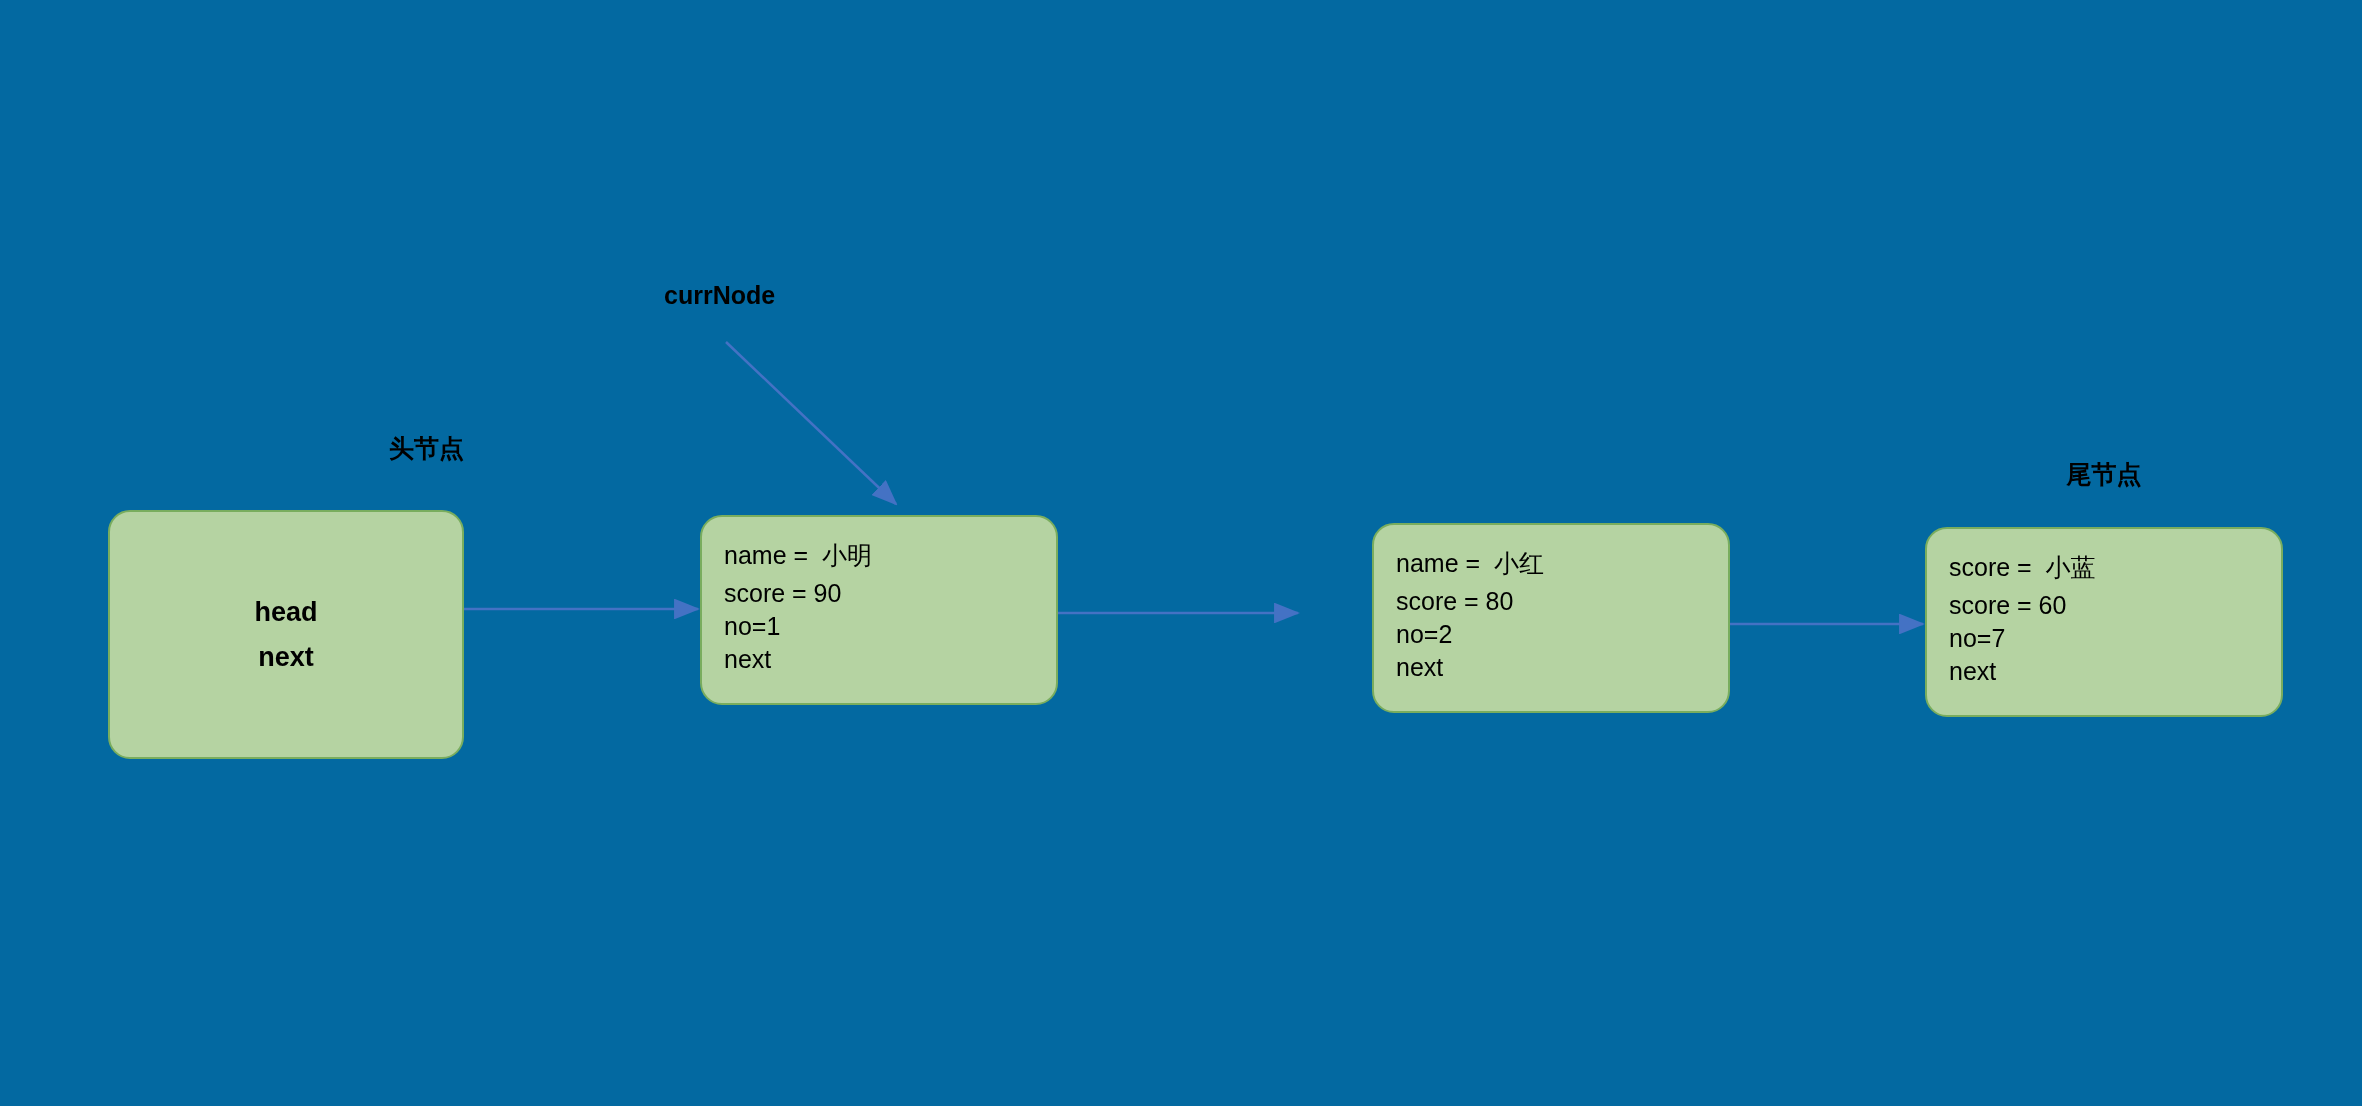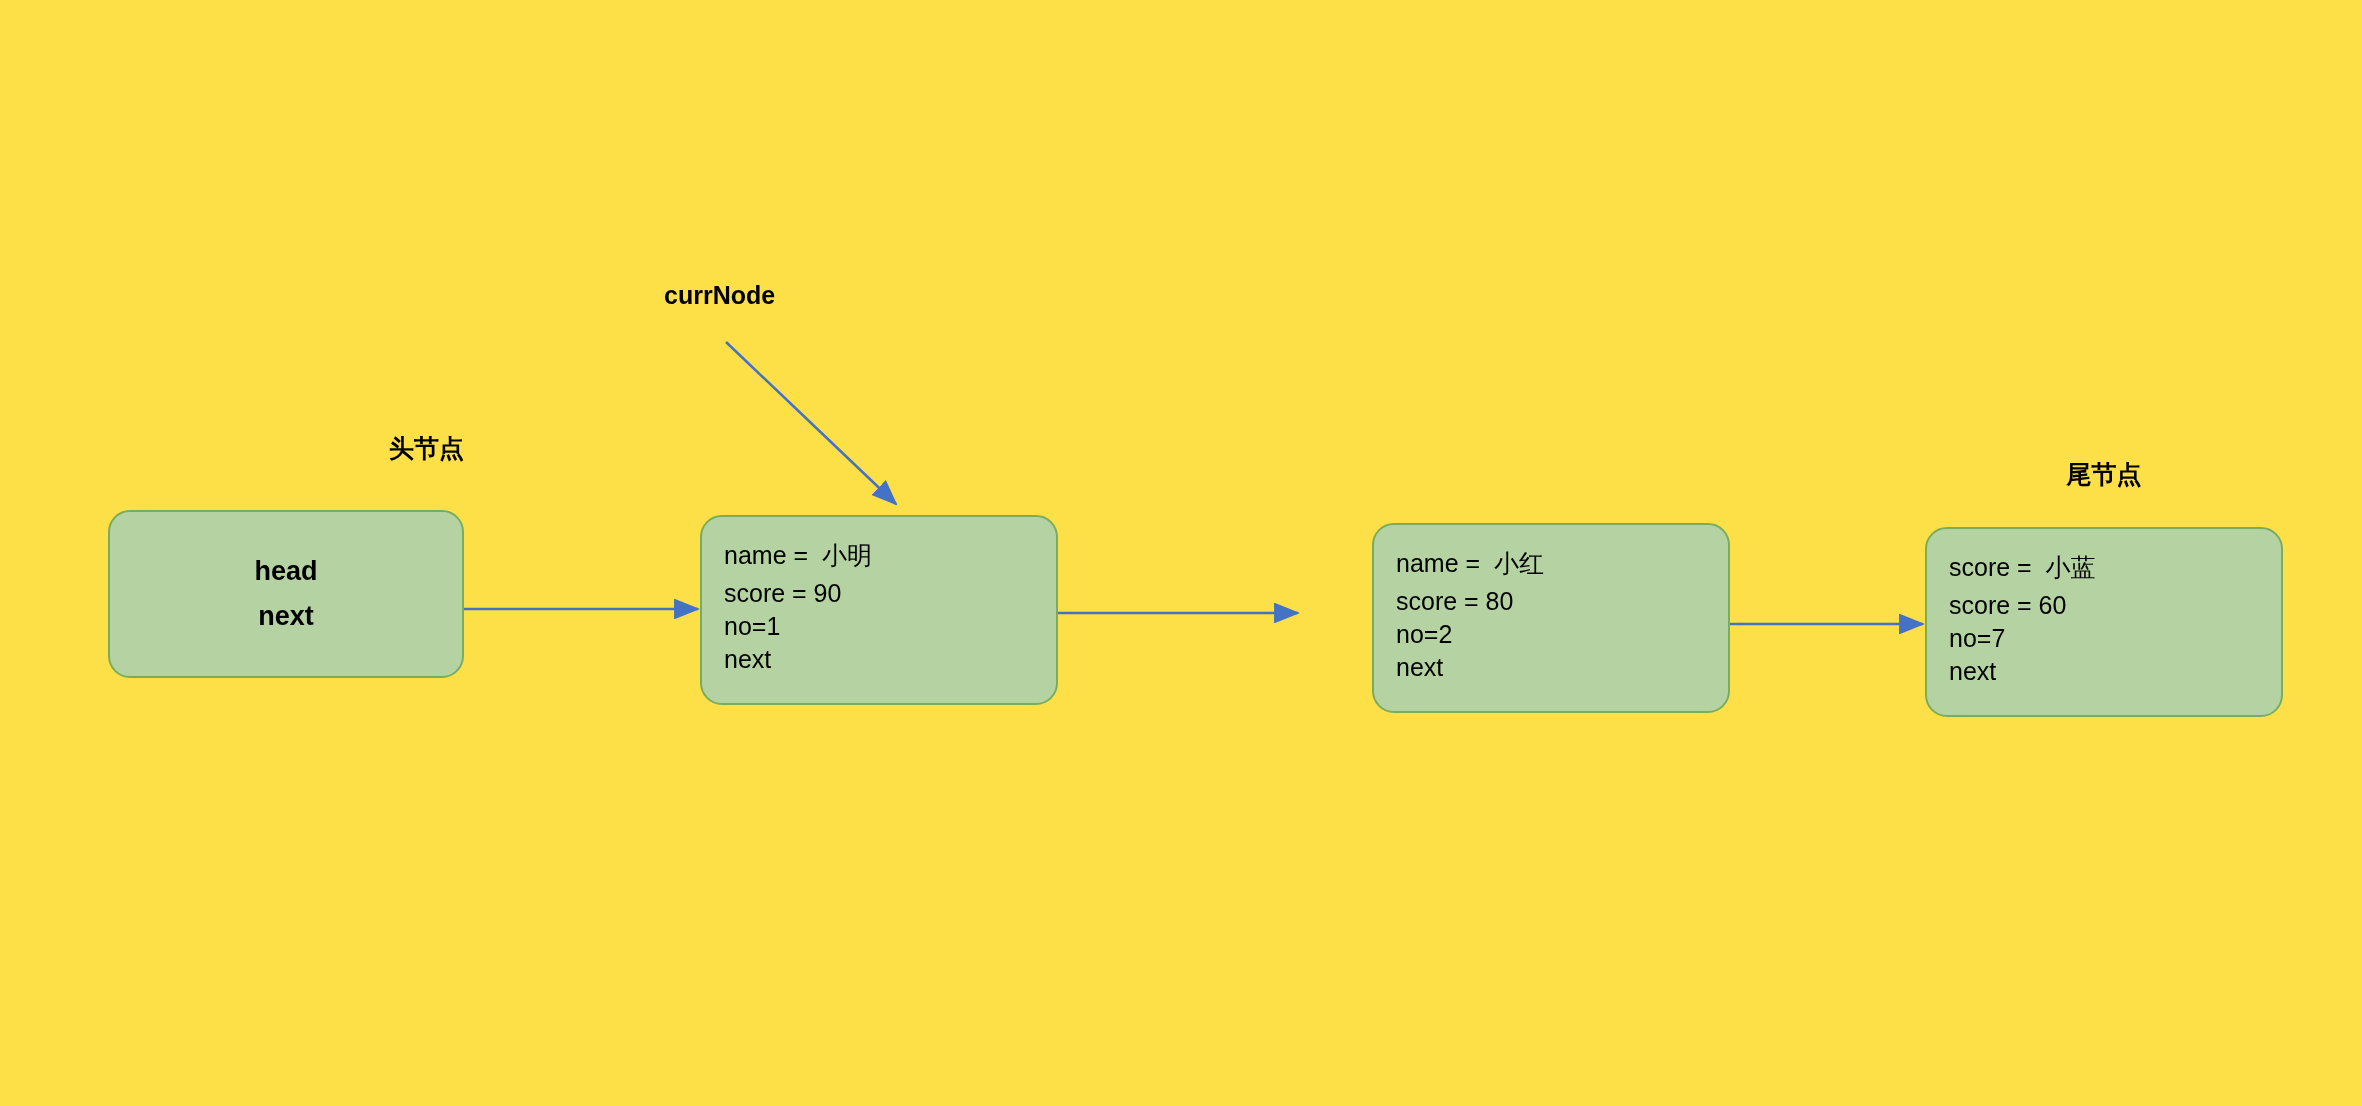--- a/index.html
+++ b/index.html
@@ -8,35 +8,35 @@
     background: #ffffff;
   }
   body {
     font-family: "Liberation Sans", "DejaVu Sans", sans-serif;
     color: #000000;
   }
   #canvas {
     position: relative;
     width: 2362px;
     height: 1106px;
-    background: #fde047;
+    background: #0369a1;
     overflow: hidden;
   }
   .node {
     position: absolute;
     box-sizing: border-box;
     background: #b5d3a2;
     border: 2px solid #79ad5e;
     border-radius: 22px;
   }
   .node-head {
     left: 108px;
     top: 510px;
     width: 356px;
-    height: 168px;
+    height: 249px;
     display: flex;
     flex-direction: column;
     align-items: center;
     justify-content: center;
   }
   .node-head .line {
     font-size: 27px;
     font-weight: bold;
     line-height: 1.0;
     color: #000000;

